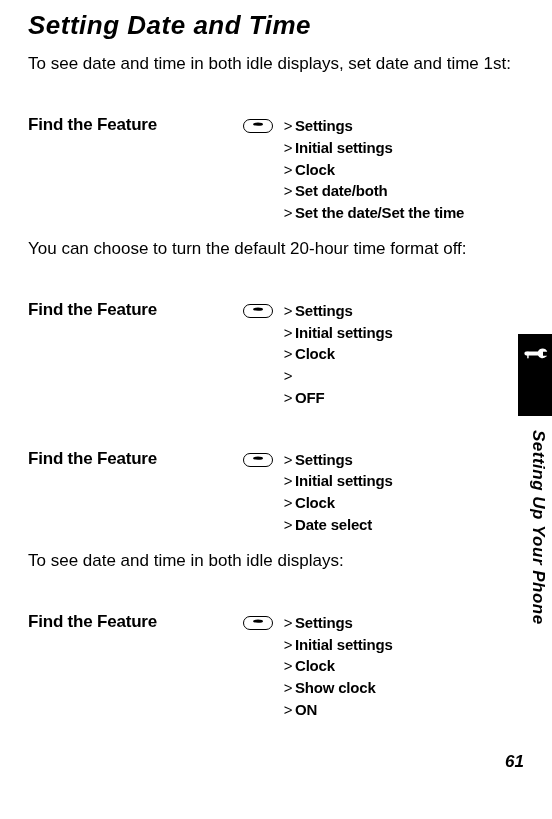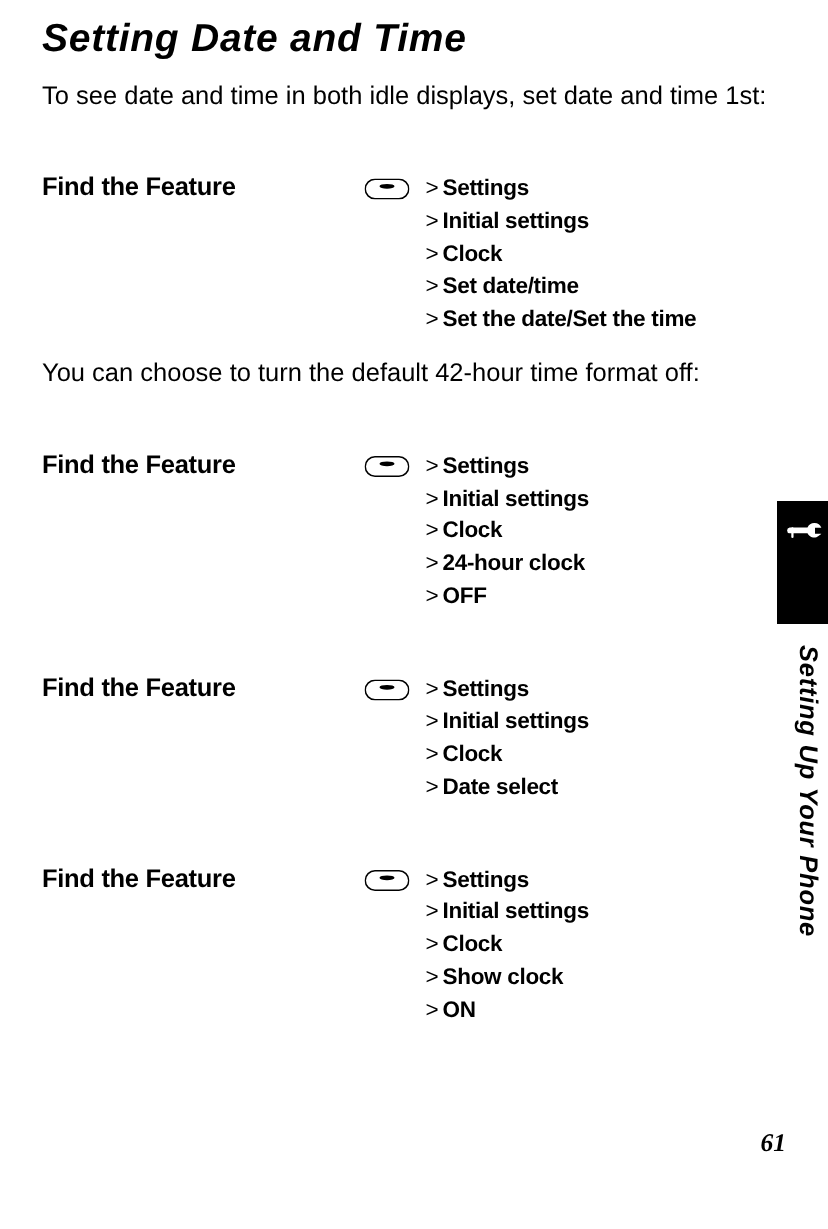--- a/index.html
+++ b/index.html
@@ -105,21 +105,21 @@
     font-family: Arial, Helvetica, sans-serif;
     letter-spacing: 0.5px;
   }
   .page-number {
     position: absolute;
     right: 28px;
     bottom: 14px;
     font-weight: 900;
     font-style: italic;
     font-size: 17px;
-    font-family: Liberation Serif, serif;
+    font-family: Liberation Sans, sans-serif;
   }
 </style>
 </head>
 <body>
 
 <div class="page">
 
   <h1 class="title">Setting Date and Time</h1>
 
   <p class="body-text">To see date and time in both idle displays, set date and time 1st:</p>
@@ -141,57 +141,56 @@
         <div class="nav-line">
             <span class="gt gt-indent">&gt;</span>
             <span>Initial settings</span>
           </div>
         <div class="nav-line">
             <span class="gt gt-indent">&gt;</span>
             <span>Clock</span>
           </div>
         <div class="nav-line">
             <span class="gt gt-indent">&gt;</span>
-            <span>Set date/time</span>
+            <span>Set date/both</span>
           </div>
         <div class="nav-line">
             <span class="gt gt-indent">&gt;</span>
             <span>Set the date/Set the time</span>
           </div>
       </div>
     </div>
   </div>
 
-  <p class="body-text">You can choose to turn the default 42-hour time format off:</p>
-
-  <div class="block">
-    <div class="row">
-      <div class="feature-label">Find the Feature</div>
-      <div class="nav-col">
-        <div class="nav-line">
-          <span class="menu-icon">
-            <svg width="30" height="14" viewBox="0 0 30 14">
-              <rect x="0.5" y="0.5" width="29" height="13" rx="6.5" fill="none" stroke="#000" stroke-width="1"></rect>
-              <ellipse cx="15" cy="5.2" rx="5" ry="1.6" fill="#000"></ellipse>
-            </svg>
-          </span>
-          <span class="gt">&gt;</span>
-          <span>Settings</span>
-        </div>
-        <div class="nav-line">
-            <span class="gt gt-indent">&gt;</span>
-            <span>Initial settings</span>
-          </div>
-        <div class="nav-line">
-            <span class="gt gt-indent">&gt;</span>
-            <span>Clock</span>
-          </div>
-        <div class="nav-line">
-            <span class="gt gt-indent">&gt;</span>
-            <span>24-hour clock</span>
+  <p class="body-text">You can choose to turn the default 20-hour time format off:</p>
+
+  <div class="block">
+    <div class="row">
+      <div class="feature-label">Find the Feature</div>
+      <div class="nav-col">
+        <div class="nav-line">
+          <span class="menu-icon">
+            <svg width="30" height="14" viewBox="0 0 30 14">
+              <rect x="0.5" y="0.5" width="29" height="13" rx="6.5" fill="none" stroke="#000" stroke-width="1"></rect>
+              <ellipse cx="15" cy="5.2" rx="5" ry="1.6" fill="#000"></ellipse>
+            </svg>
+          </span>
+          <span class="gt">&gt;</span>
+          <span>Settings</span>
+        </div>
+        <div class="nav-line">
+            <span class="gt gt-indent">&gt;</span>
+            <span>Initial settings</span>
+          </div>
+        <div class="nav-line">
+            <span class="gt gt-indent">&gt;</span>
+            <span>Clock</span>
+          </div>
+        <div class="nav-line">
+            <span class="gt gt-indent">&gt;</span>
           </div>
         <div class="nav-line">
             <span class="gt gt-indent">&gt;</span>
             <span>OFF</span>
           </div>
       </div>
     </div>
   </div>
 
 
@@ -218,20 +217,21 @@
             <span>Clock</span>
           </div>
         <div class="nav-line">
             <span class="gt gt-indent">&gt;</span>
             <span>Date select</span>
           </div>
       </div>
     </div>
   </div>
 
+  <p class="body-text">To see date and time in both idle displays:</p>
 
   <div class="block">
     <div class="row">
       <div class="feature-label">Find the Feature</div>
       <div class="nav-col">
         <div class="nav-line">
           <span class="menu-icon">
             <svg width="30" height="14" viewBox="0 0 30 14">
               <rect x="0.5" y="0.5" width="29" height="13" rx="6.5" fill="none" stroke="#000" stroke-width="1"></rect>
               <ellipse cx="15" cy="5.2" rx="5" ry="1.6" fill="#000"></ellipse>

